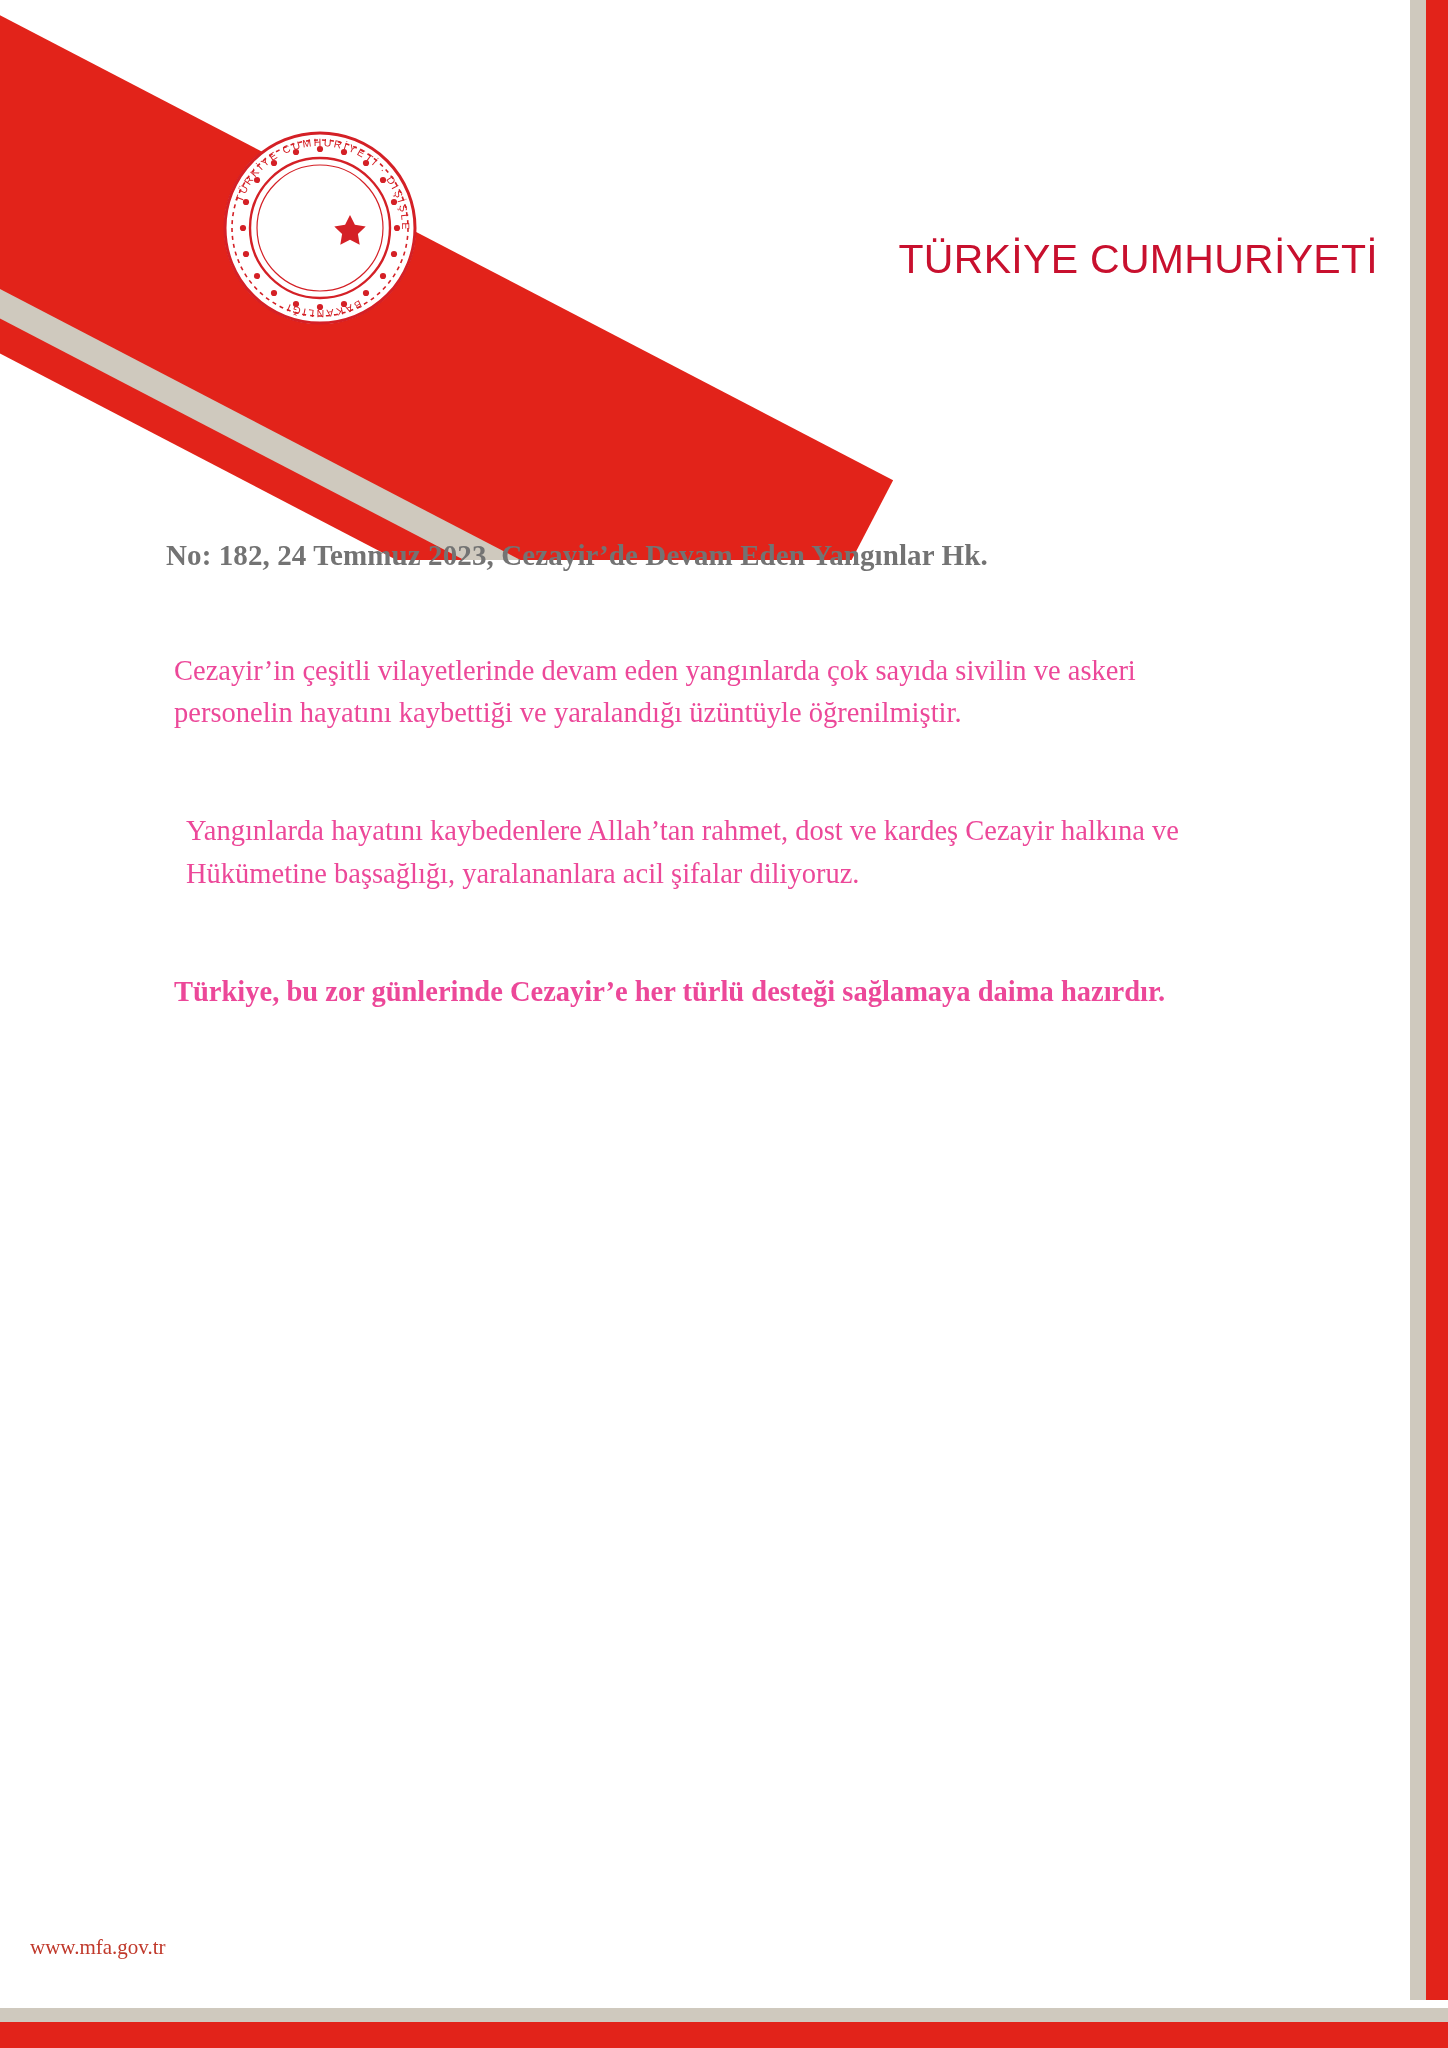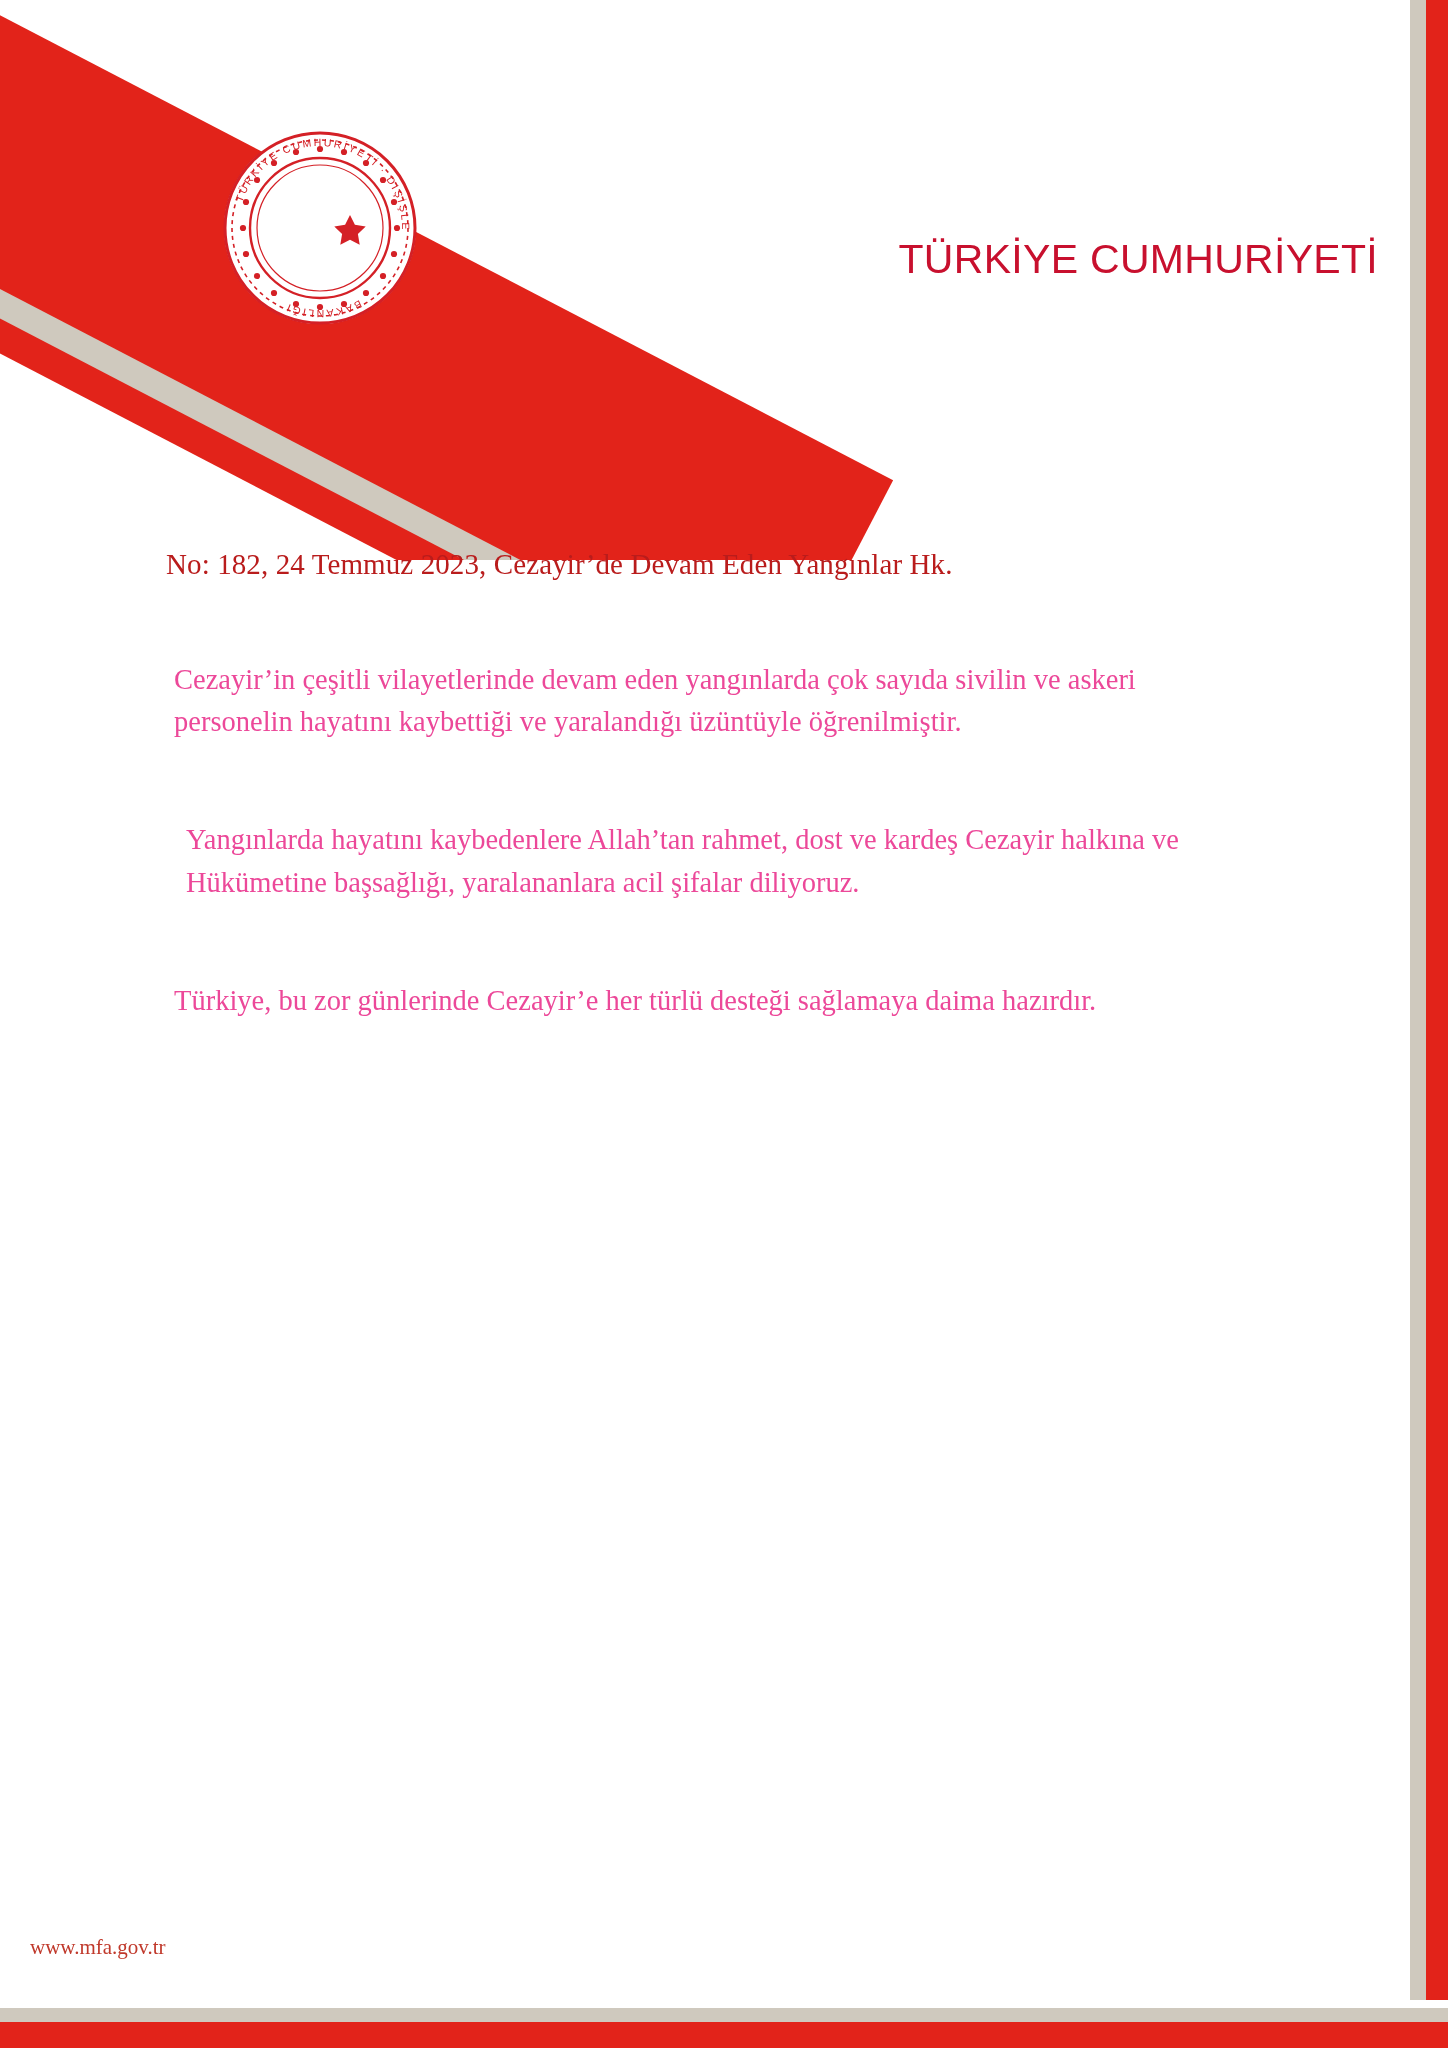--- a/index.html
+++ b/index.html
@@ -116,34 +116,34 @@
 
   
   .content {
     position: absolute;
     left: 166px;
     top: 535px;
     width: 1120px;
   }
   .doc-heading {
     font-size: 29px;
-    font-weight: normal;
+    font-weight: bold;
     letter-spacing: 0.1px;
-    margin: 13px 0 78px 0;
-    color: #b91c1c;
+    margin: 4px 0 78px 0;
+    color: #737373;
   }
   .para {
     font-size: 28.5px;
     line-height: 1.48;
     margin: 0 0 76px 0;
     color: #ec4899;
   }
   .para.p1 { margin-left: 8px; width: 1070px; }
   .para.p2 { margin-left: 20px; width: 1070px; }
-  .para.p3 { margin-left: 8px; width: 1090px; margin-bottom: 12px; }
+  .para.p3 { margin-left: 8px; width: 1090px; margin-bottom: 12px; font-weight: bold; }
 
   
   .footer {
     position: absolute;
     left: 0;
     bottom: 88px;
     width: 1400px;
     text-align: left;
     color: #c0392b;
     font-size: 21px;

